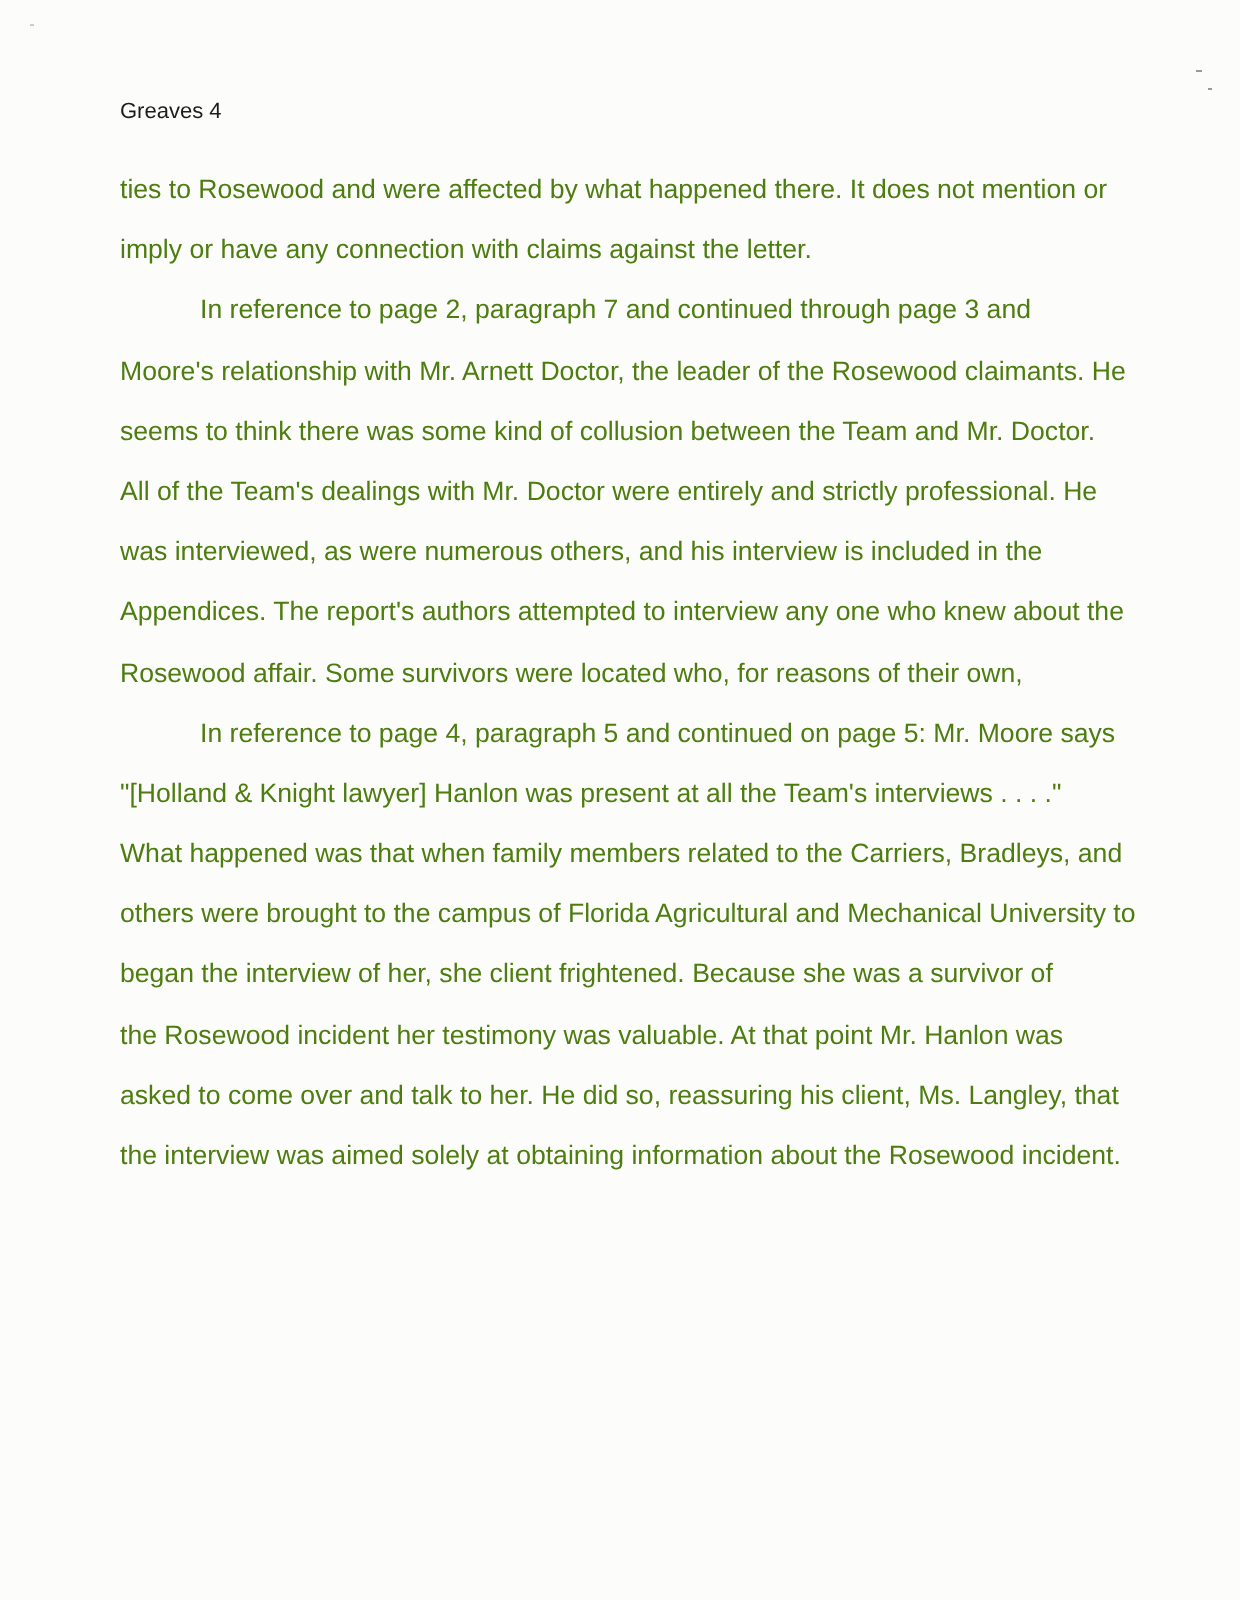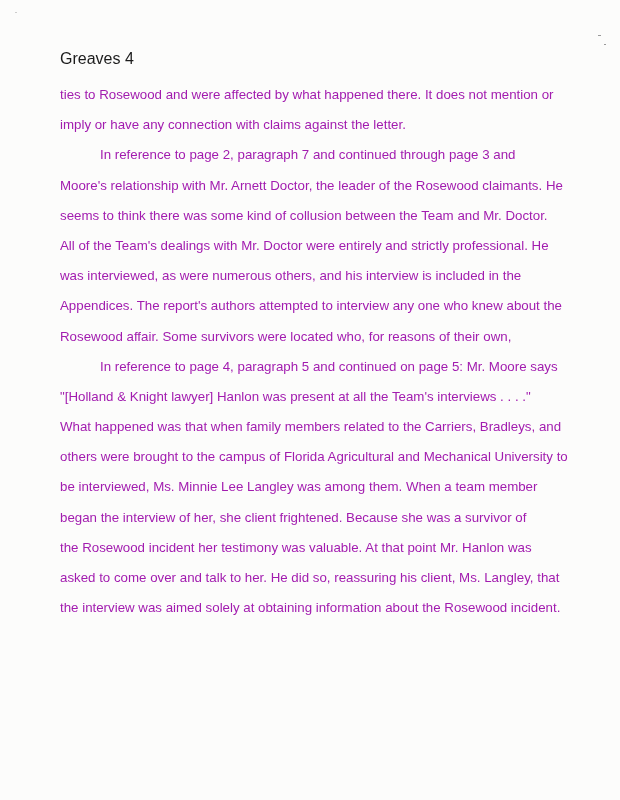--- a/index.html
+++ b/index.html
@@ -1,19 +1,19 @@
 <!DOCTYPE html>
 <html><head>
 <meta charset="utf-8">
 <style>
   html, body { margin: 0; padding: 0; }
   body { width: 620px; height: 800px; background: #fbfbfa; position: relative; overflow: hidden; }
   .page { position: absolute; left: 0; top: 0; width: 620px; height: 800px; background: #fcfcfb; }
-  .header { position: absolute; left: 60px; top: 50px; font-family: "Liberation Sans", sans-serif; font-size: 16px; color: #1c1c1c; }
-  .body { position: absolute; left: 60px; top: 85px; width: 500px; font-family: "Liberation Sans", sans-serif; font-size: 13.3px; color: #a21caf; }
+  .header { position: absolute; left: 60px; top: 50px; font-family: "Liberation Sans", sans-serif; font-size: 11px; color: #1c1c1c; }
+  .body { position: absolute; left: 60px; top: 85px; width: 500px; font-family: "Liberation Sans", sans-serif; font-size: 13.3px; color: #4d7c0f; }
   .line { height: 30.2px; line-height: 20px; white-space: nowrap; }
   .indent { padding-left: 40px; }
   .mark { position: absolute; background: #999; }
 </style>
 </head>
 <body>
 
 <div class="page">
   <div class="mark" style="left:598px;top:35px;width:3px;height:1px;"></div>
   <div class="mark" style="left:604px;top:44px;width:2px;height:1px;"></div>
@@ -28,19 +28,18 @@
       <div class="line">Moore's relationship with Mr. Arnett Doctor, the leader of the Rosewood claimants.  He</div>
       <div class="line">seems to think there was some kind of collusion between the Team and Mr. Doctor.</div>
       <div class="line">All of the Team's dealings with Mr. Doctor were entirely and strictly professional.  He</div>
       <div class="line">was interviewed, as were numerous others, and his interview is included in the</div>
       <div class="line">Appendices.  The report's authors attempted to interview any one who knew about the</div>
       <div class="line">Rosewood affair.  Some survivors were located who, for reasons of their own,</div>
       <div class="line indent">In reference to page 4, paragraph 5 and continued on page 5:  Mr. Moore says</div>
       <div class="line">"[Holland &amp; Knight lawyer] Hanlon was present at all the Team's interviews . . . ."</div>
       <div class="line">What happened was that when family members related to the Carriers, Bradleys, and</div>
       <div class="line">others were brought to the campus of Florida Agricultural and Mechanical University to</div>
-      <div class="line">be interviewed, Ms. Minnie Lee Langley was among them.  When a team member</div>
       <div class="line">began the interview of her, she client frightened.  Because she was a survivor of</div>
       <div class="line">the Rosewood incident her testimony was valuable.  At that point Mr. Hanlon was</div>
       <div class="line">asked to come over and talk to her.  He did so, reassuring his client, Ms. Langley, that</div>
       <div class="line">the interview was aimed solely at obtaining information about the Rosewood incident.</div>
     </div>
 </div>
 
 </body></html>

